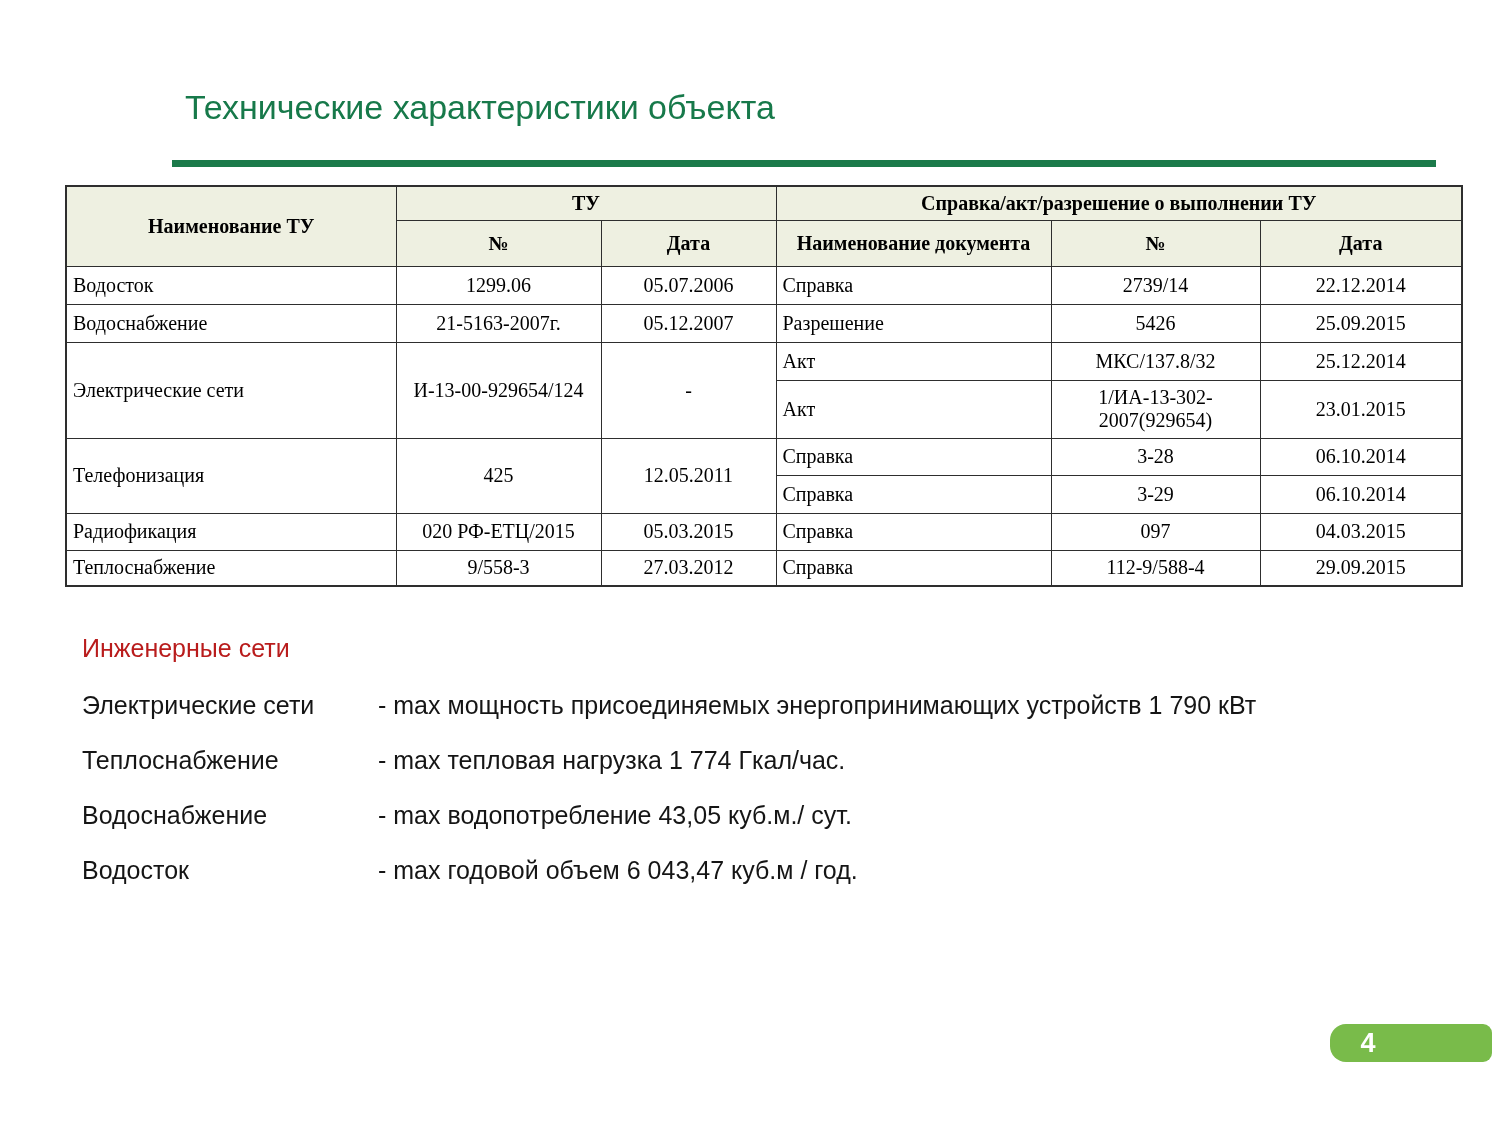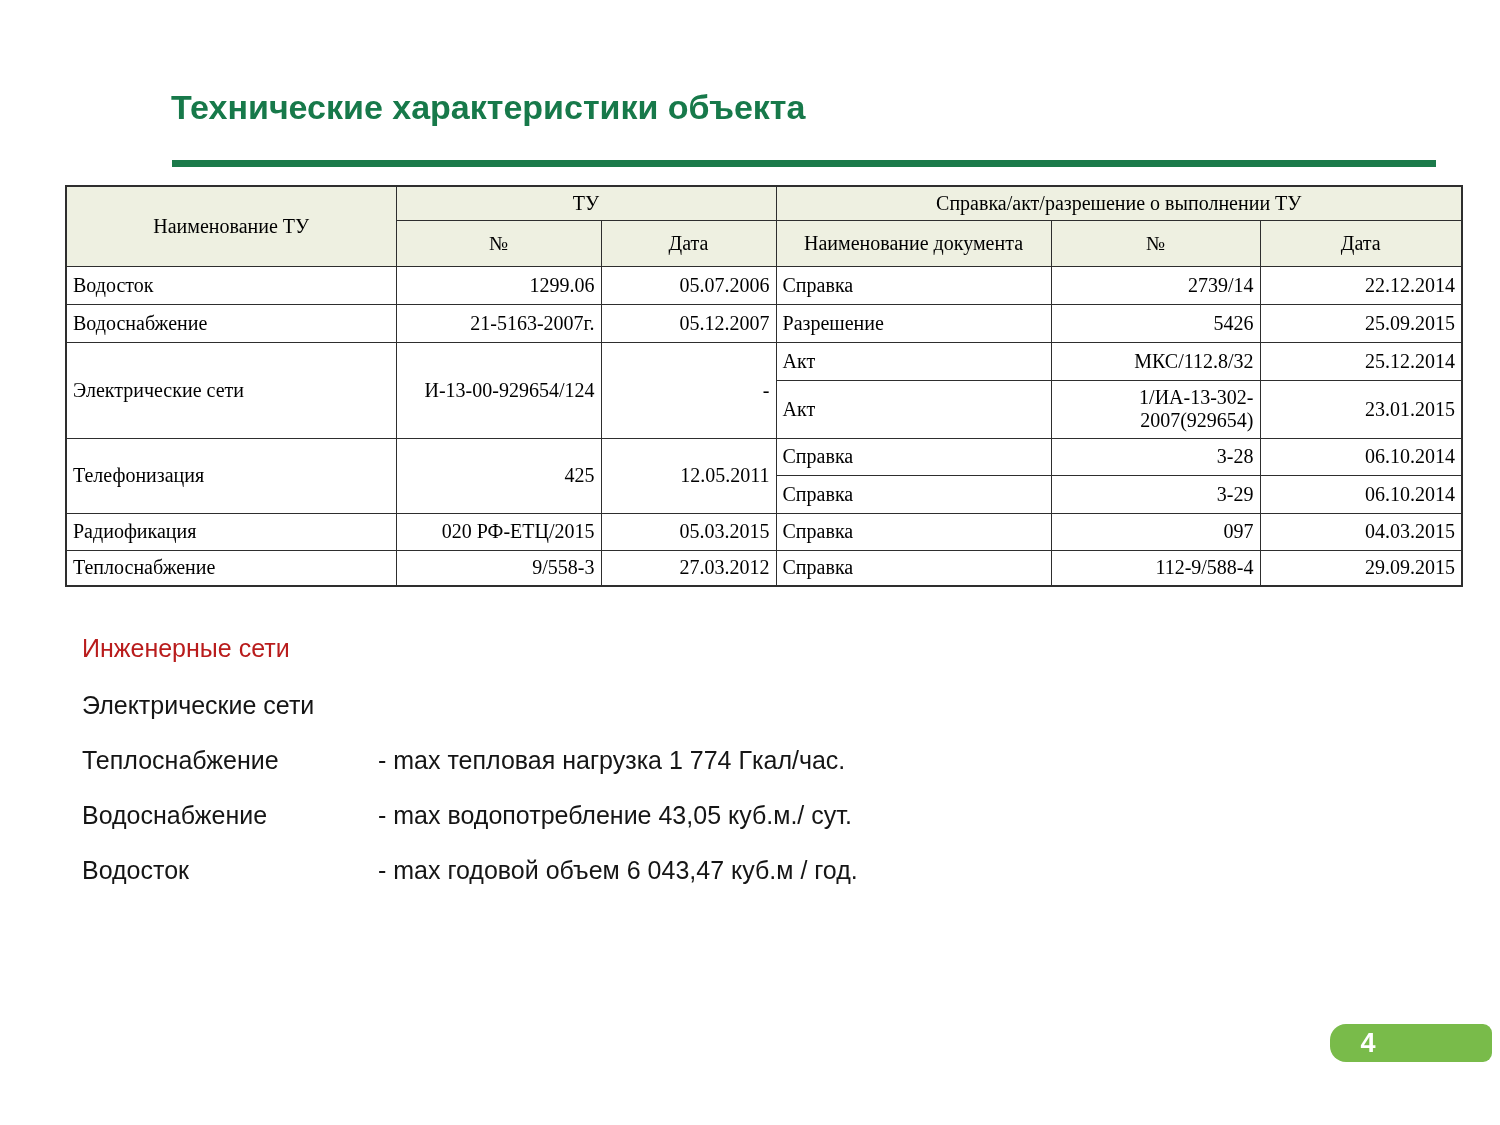--- a/index.html
+++ b/index.html
@@ -1,33 +1,33 @@
 <!DOCTYPE html>
 <html><head>
 <meta charset="utf-8">
 <style>
   html,body{margin:0;padding:0;}
   body{width:1500px;height:1125px;position:relative;background:#ffffff;
        font-family:"Liberation Sans", sans-serif;overflow:hidden;}
 
   
-  .slide-title{position:absolute;left:171px;top:88px;font-size:34px;font-weight:bold;
+  .slide-title{position:absolute;left:185px;top:88px;font-size:34px;font-weight:normal;
                color:#17794a;letter-spacing:0px;white-space:nowrap;}
   .title-rule{position:absolute;left:172px;top:160px;width:1264px;height:7px;background:#1b7a4a;}
 
   
   table.tu{position:absolute;left:65px;top:185px;width:1396px;border-collapse:collapse;
            table-layout:fixed;font-family:"Liberation Serif","DejaVu Serif",serif;
            font-size:20px;color:#000;}
   table.tu td, table.tu th{border:1.5px solid #2e2e2e;vertical-align:middle;
            padding:2px 6px;overflow:hidden;}
   table.tu{border:2.5px solid #2e2e2e;}
-  table.tu th{background:#eef0e1;font-weight:normal;text-align:center;font-size:20px;}
+  table.tu th{background:#eef0e1;font-weight:bold;text-align:center;font-size:20px;}
   td.l{text-align:left;padding-left:12px;}
-  td.c{text-align:right;}
+  td.c{text-align:center;}
   tr.h34{height:34px;} tr.h46{height:46px;} tr.h38{height:38px;} tr.h37{height:37px;font-family:Liberation Serif, serif;}
   tr.h58{height:58px;} tr.h36{height:36px;}
 
   
   .notes-heading{position:absolute;left:82px;top:634px;font-size:25px;color:#b91c1c;}
   .notes{position:absolute;left:82px;top:690px;font-size:25px;color:#151515;}
   .note-row{display:flex;margin-bottom:25px;line-height:30px;}
   .note-label{width:296px;flex:0 0 296px;}
   .note-value{white-space:nowrap;}
 
@@ -83,21 +83,21 @@
     <td class="l">Разрешение</td>
     <td class="c">5426</td>
     <td class="c">25.09.2015</td>
   </tr>
 
   <tr class="h38">
     <td class="l" rowspan="2">Электрические сети</td>
     <td class="c" rowspan="2">И-13-00-929654/124</td>
     <td class="c" rowspan="2">-</td>
     <td class="l">Акт</td>
-    <td class="c">МКС/112.8/32</td>
+    <td class="c">МКС/137.8/32</td>
     <td class="c">25.12.2014</td>
   </tr>
   <tr class="h58">
     <td class="l">Акт</td>
     <td class="c">1/ИА-13-302-2007(929654)</td>
     <td class="c">23.01.2015</td>
   </tr>
 
   <tr class="h37">
     <td class="l" rowspan="2">Телефонизация</td>
@@ -131,20 +131,21 @@
     <td class="c">29.09.2015</td>
   </tr>
 </tbody>
   </table>
 
 <div class="notes-heading">Инженерные сети</div>
 
 <div class="notes">
   <div class="note-row">
     <div class="note-label">Электрические сети</div>
+    <div class="note-value">- max мощность присоединяемых энергопринимающих устройств 1 790 кВт</div>
   </div>
   <div class="note-row">
     <div class="note-label">Теплоснабжение</div>
     <div class="note-value">- max тепловая нагрузка 1 774 Гкал/час.</div>
   </div>
   <div class="note-row">
     <div class="note-label">Водоснабжение</div>
     <div class="note-value">- max водопотребление 43,05 куб.м./ сут.</div>
   </div>
   <div class="note-row">

